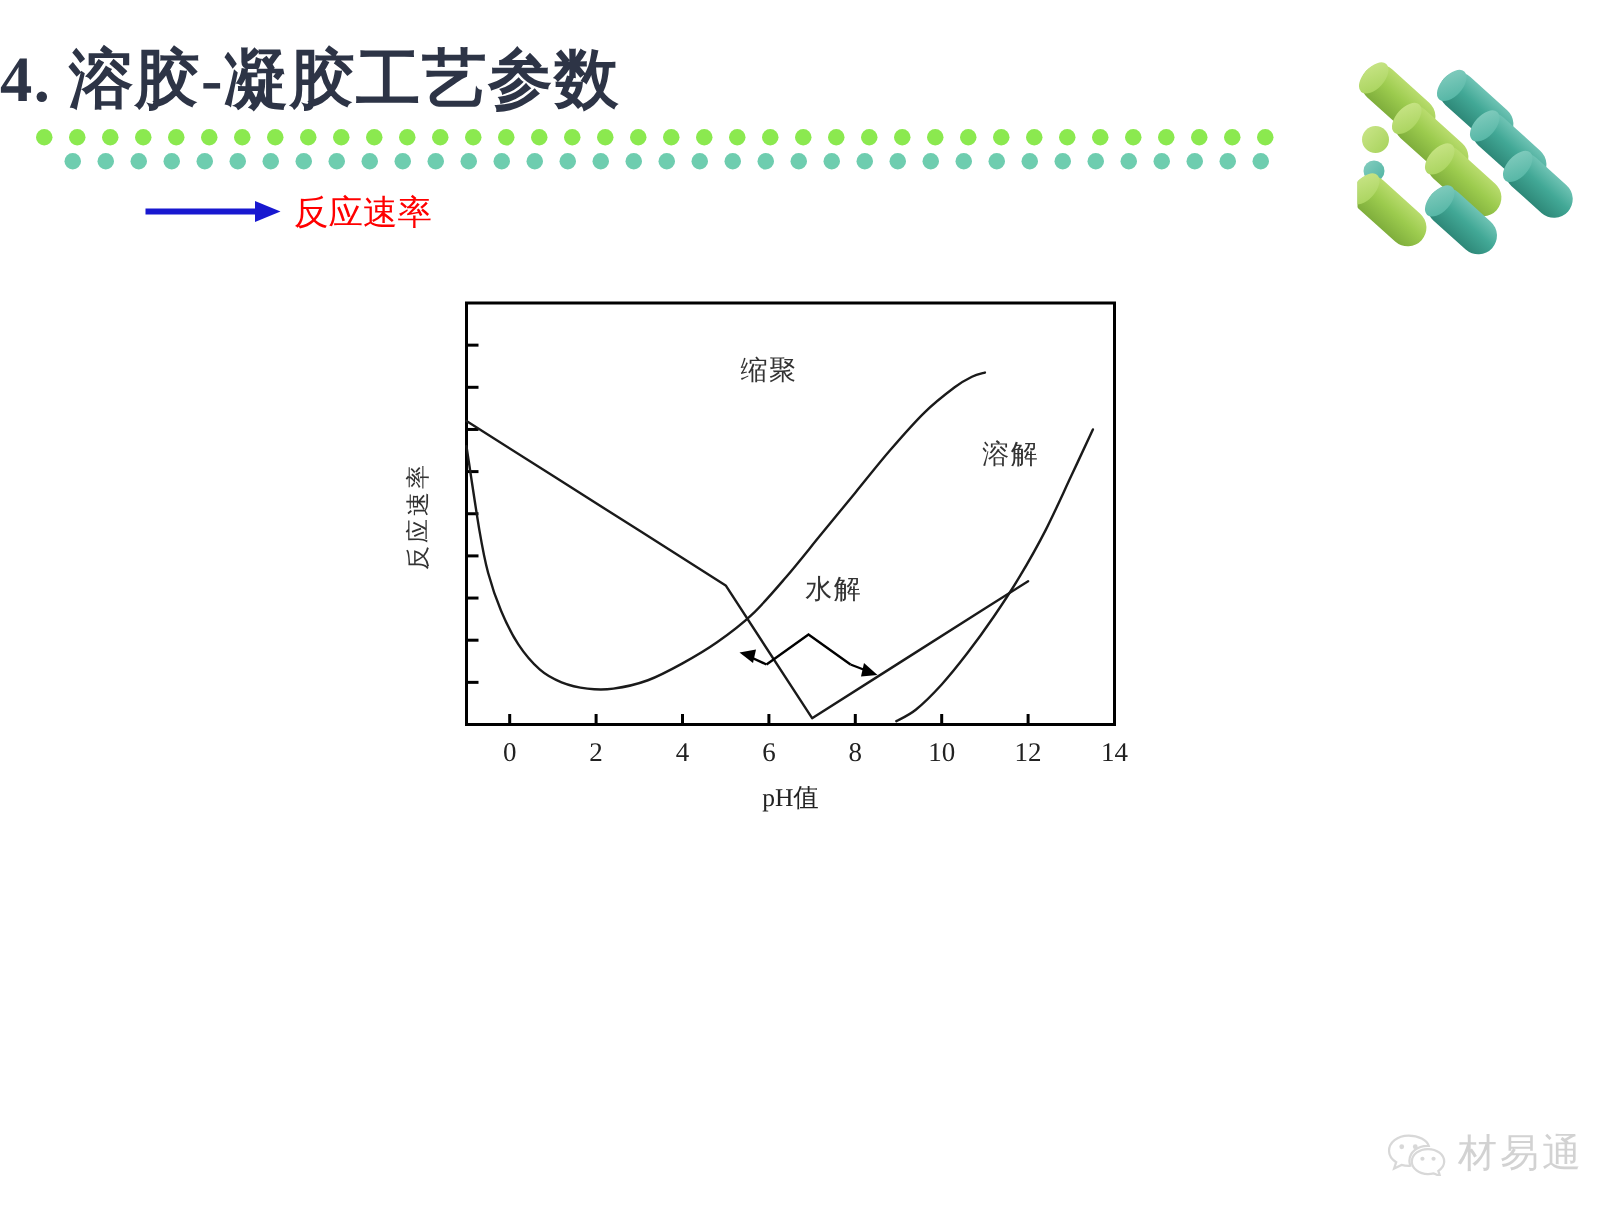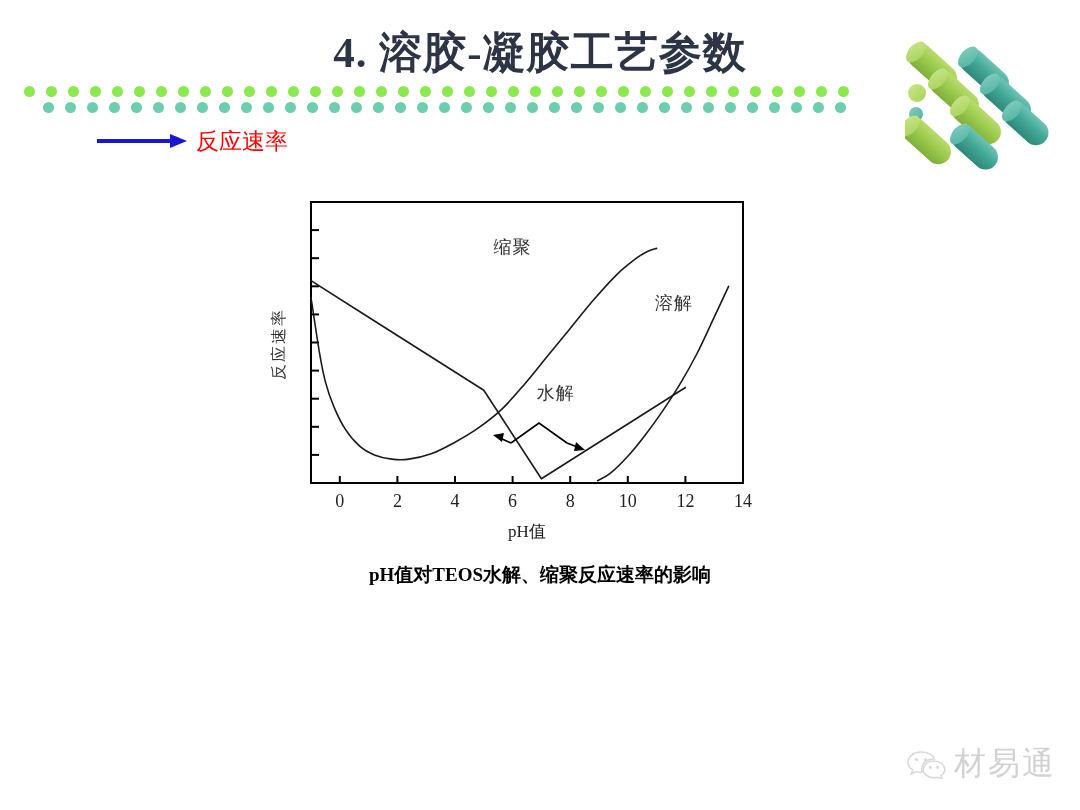--- a/index.html
+++ b/index.html
@@ -15,21 +15,20 @@
     overflow: hidden;
     font-family: "Liberation Sans", "DejaVu Sans", sans-serif;
   }
 
   
   #title {
     position: absolute;
     left: 0;
     top: 24px;
     width: 1080px;
-    text-align: center;
     font-family: "Liberation Serif", "DejaVu Serif", serif;
     font-size: 43px;
     font-weight: 700;
     color: #2d3446;
     letter-spacing: 1px;
     white-space: nowrap;
   }
 
   
   .dot-row {
@@ -119,21 +118,21 @@
   #watermark {
     position: absolute;
     right: 24px;
     bottom: 24px;
     display: flex;
     align-items: center;
     opacity: 0.38;
   }
   #watermark-text {
     font-family: "Liberation Serif", "DejaVu Serif", serif;
-    font-size: 32px;
+    font-size: 26px;
     color: #8a8a8a;
     margin-left: 7px;
     letter-spacing: 2px;
     white-space: nowrap;
   }
 </style>
 </head>
 <body>
 
 <div id="slide">
@@ -285,21 +284,20 @@
           <text x="411.88" y="114.78" text-anchor="middle" font-family="Liberation Serif, DejaVu Serif, serif" font-size="18" fill="#333333" letter-spacing="1">溶解</text>
           <text x="293.79999999999995" y="204.7" text-anchor="middle" font-family="Liberation Serif, DejaVu Serif, serif" font-size="18" fill="#333333" letter-spacing="1">水解</text>
         </g>
 
       <text id="x-axis-title" x="265" y="343" text-anchor="middle" font-family="Liberation Serif, DejaVu Serif, serif" font-size="17" fill="#222222">pH值</text>
 
       <text id="y-axis-title" x="0" y="0" text-anchor="middle" transform="translate(22,150) rotate(-90)" font-family="Liberation Serif, DejaVu Serif, serif" font-size="16" fill="#333333" letter-spacing="2">反应速率</text>
     </svg>
   </div>
 
-  <div id="figure-caption">pH值对TEOS水解、缩聚反应速率的影响</div>
 
   <svg id="deco-capsules" viewBox="0 0 175 185">
     <defs>
       <linearGradient id="gGreen" x1="0" y1="0" x2="0" y2="1">
         <stop offset="0%" stop-color="#B9DC6E"></stop>
         <stop offset="45%" stop-color="#9CCB4E"></stop>
         <stop offset="100%" stop-color="#7FAE3C"></stop>
       </linearGradient>
       <linearGradient id="gTeal" x1="0" y1="0" x2="0" y2="1">
         <stop offset="0%" stop-color="#6FC3B4"></stop>

